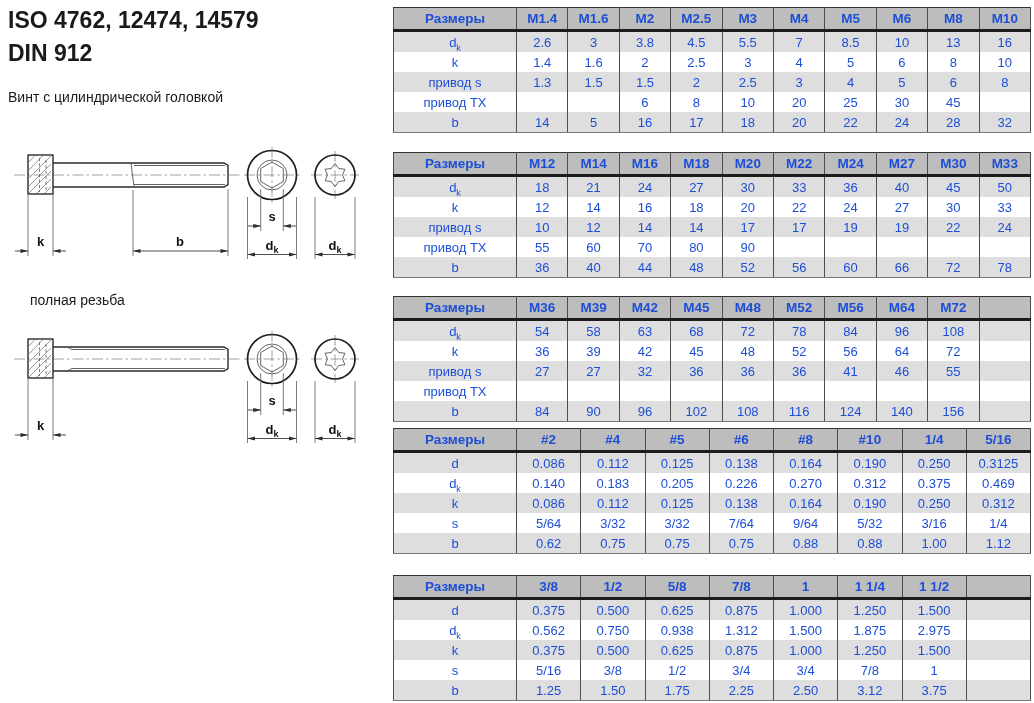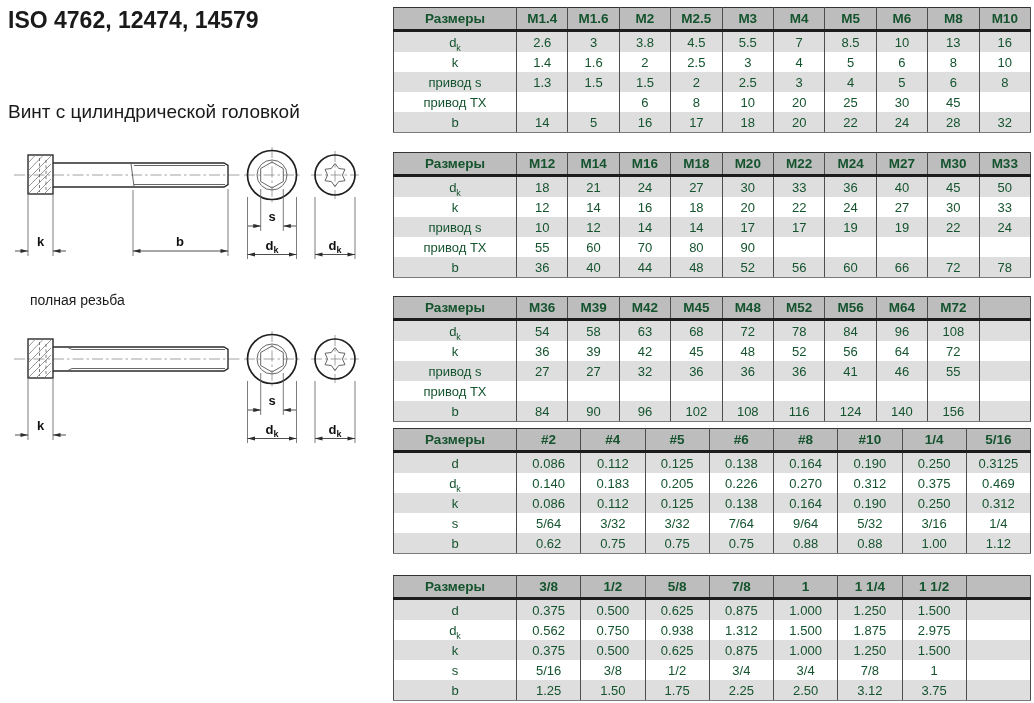--- a/index.html
+++ b/index.html
@@ -2,21 +2,21 @@
 <html><head>
 <meta charset="utf-8">
 <style>
   html,body{margin:0;padding:0;background:#fff;}
   .page{position:relative;width:1034px;height:703px;background:#ffffff;
         font-family:"Liberation Sans",sans-serif;overflow:hidden;color:#1a1a1a;}
 
   
   .left{position:absolute;left:0;top:0;width:392px;height:703px;}
   .title{position:absolute;left:8px;top:4px;font-weight:700;font-size:23px;line-height:1.42;}
-  .subtitle{position:absolute;left:8px;top:89px;font-size:19px;margin-top:12px;}
+  .subtitle{position:absolute;left:8px;top:89px;font-size:14px;}
   .thread-label{position:absolute;left:30px;top:292px;font-size:14px;}
   .drw{position:absolute;left:0;}
   #drw1{top:145px;}
   #drw2{top:328px;}
 
   
   .outl{stroke:#2b2b2b;stroke-width:1.4;fill:none;}
   .bold-c{stroke:#1f1f1f;stroke-width:1.7;fill:none;}
   .thin{stroke:#555;stroke-width:0.9;fill:none;}
   .cl{stroke:#8a8a8a;stroke-width:0.8;stroke-dasharray:11 3 2.5 3;fill:none;}
@@ -26,38 +26,39 @@
   .hatch{stroke:#6a6a6a;stroke-width:0.7;}
   .dash{stroke:#5a5a5a;stroke-width:0.8;stroke-dasharray:3 2.4;fill:none;}
   .dim-t{font:700 13px "Liberation Sans",sans-serif;fill:#111;}
   .sub-t{font-size:9px;}
 
   
   .right{position:absolute;left:393px;top:0;width:638px;height:703px;}
   .tbl{position:absolute;left:0;width:638px;}
   #t0{top:7px;} #t1{top:152px;} #t2{top:296px;} #t3{top:428px;} #t4{top:575px;}
   .tbl table{border-collapse:collapse;table-layout:fixed;width:100%;
-             font:13px/1 "Liberation Sans",sans-serif;color:#14532d;}
+             font:13px/1 "Liberation Sans",sans-serif;color:#1d4ed8;}
   .tbl col.label-col{width:123px;}
   .tbl th,.tbl td{border-left:1px solid #4d4d4d;border-right:1px solid #4d4d4d;
                   text-align:center;padding:0;height:20px;overflow:hidden;white-space:nowrap;}
   .tbl thead th{background:#bdbdbd;font-weight:700;font-size:13.5px;height:21px;
                 border-top:1px solid #333;border-bottom:3px solid #1c1c1c;}
   .tbl tbody tr:nth-child(odd) td{background:#dedede;}
   .tbl tbody tr:last-child td{border-bottom:1px solid #7a7a7a;}
   sub{font-size:9px;line-height:0;}
 </style>
 </head>
 <body>
 
 <div class="page">
 
   <div class="left">
     <div class="title">
       <div>ISO 4762, 12474, 14579</div>
+      <div>DIN 912</div>
     </div>
     <div class="subtitle">Винт с цилиндрической головкой</div>
 
     <svg id="drw1" class="drw" width="390" height="118" viewBox="0 0 390 118">
       <g>
         <line class="cl" x1="14" y1="30" x2="240" y2="30"></line>
         <rect class="outl" x="28" y="10" width="25" height="39"></rect>
         <g>
           <line class="hatch" x1="29" y1="17" x2="35" y2="10.5"></line>
           <line class="hatch" x1="29" y1="25" x2="43" y2="10.5"></line>

